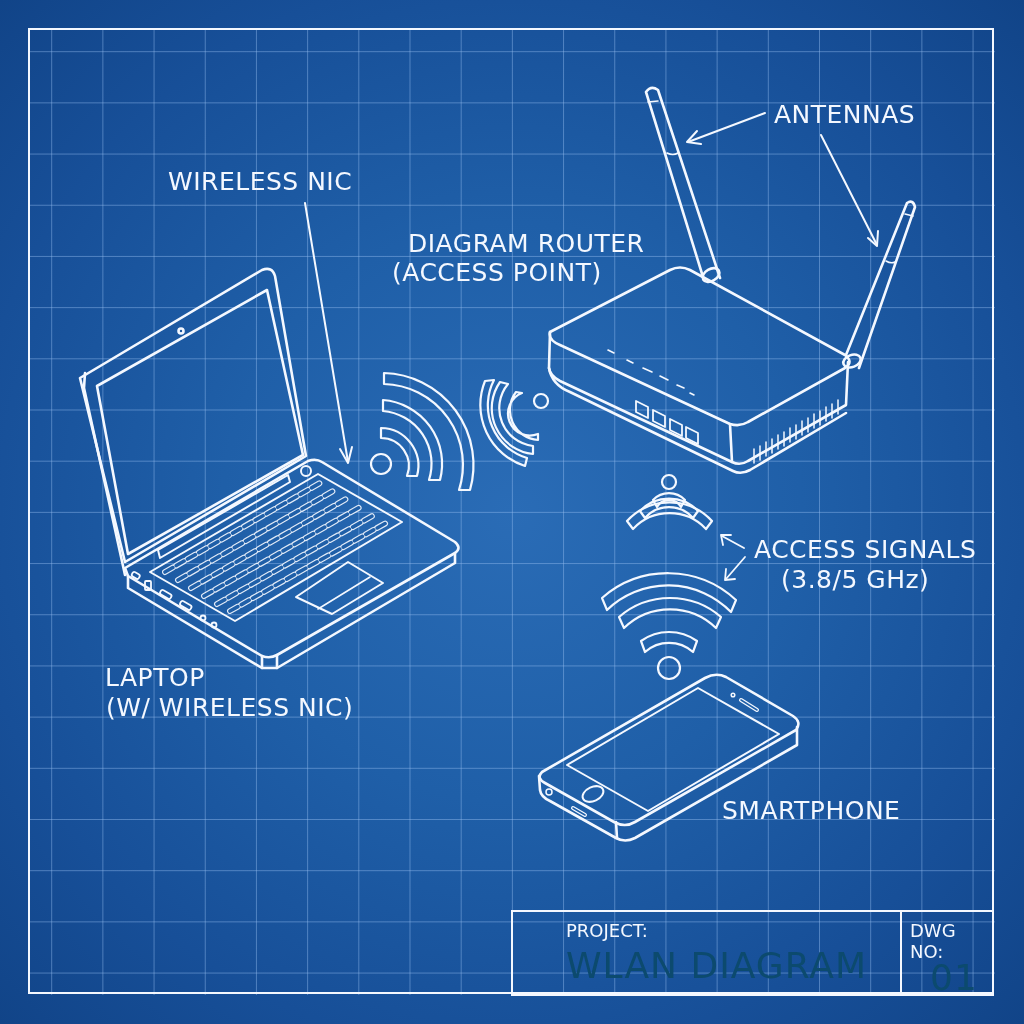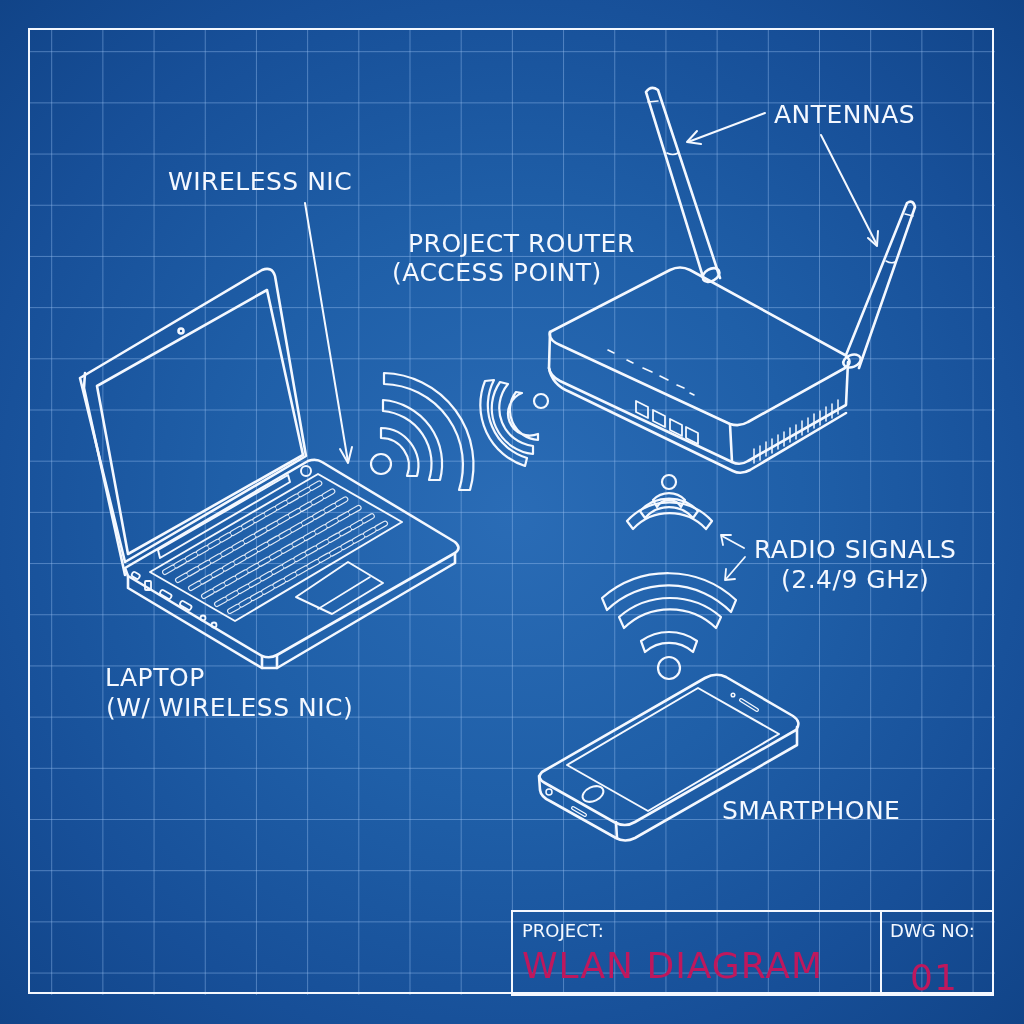--- a/index.html
+++ b/index.html
@@ -21,26 +21,26 @@
     position:absolute; left:28px; top:28px; width:966px; height:966px;
     border:2.5px solid #f4f8ff; box-sizing:border-box;
   }
   svg.art { position:absolute; left:0; top:0; width:1024px; height:1024px; }
   .lbl {
     position:absolute; color:#f4f8ff; font-size:25px; line-height:31px;
     letter-spacing:0.5px; white-space:nowrap; font-family:"DejaVu Sans", sans-serif;
   }
   .title-block {
     position:absolute; left:511px; top:910px; width:483px; height:86px;
-    border:2.5px solid #f4f8ff; box-sizing:border-box; display:flex;
+    border:2.5px solid #f4f8ff; box-sizing:border-box; display:flex;padding-left:44px;
   }
   .tb-main { flex:1; border-right:2.5px solid #f4f8ff; position:relative; }
-  .tb-side { width:110px; position:relative; }
+  .tb-side { width:90px; position:relative; }
   .tb-cap { position:absolute; top:8px; left:9px; font-size:18px; color:#f4f8ff; }
-  .tb-val { position:absolute; top:33px; left:9px; font-size:36px; color:#be185d; letter-spacing:1px;}
+  .tb-val { position:absolute; top:33px; left:9px; font-size:36px; color:#0c4a6e; letter-spacing:1px;}
   .tb-side .tb-cap { left:8px; }
   .tb-side .tb-val { left:28px;margin-top:12px; }
 </style>
 </head>
 <body>
 
 <div class="grid"></div>
 <div class="frame"></div>
 
 <svg class="art" viewBox="0 0 1024 1024" fill="none" stroke="#f4f8ff" stroke-width="2.6" stroke-linejoin="round" stroke-linecap="round">
@@ -208,27 +208,27 @@
     <circle cx="733" cy="695" r="1.8" stroke-width="1.5"></circle>
 
     <path d="M573 808 L585 815" stroke-width="4"></path>
     <path d="M573 808 L585 815" stroke="#1f5fa8" stroke-width="1.5"></path>
     <circle cx="549" cy="792" r="3" stroke-width="1.5"></circle>
   </g>
 </svg>
 
 <div class="lbl" style="left:159px; top:166px;margin-left:9px;">WIRELESS NIC</div>
 
-<div class="lbl" style="left:408px; top:228px;">PROJECT ROUTER</div>
+<div class="lbl" style="left:408px; top:228px;">DIAGRAM ROUTER</div>
 <div class="lbl" style="left:392px; top:257px;">(ACCESS POINT)</div>
 
 <div class="lbl" style="left:774px; top:99px;">ANTENNAS</div>
 
-<div class="lbl" style="left:754px; top:534px;">RADIO SIGNALS</div>
-<div class="lbl" style="left:781px; top:564px;">(2.4/9 GHz)</div>
+<div class="lbl" style="left:754px; top:534px;">ACCESS SIGNALS</div>
+<div class="lbl" style="left:781px; top:564px;">(3.8/5 GHz)</div>
 
 <div class="lbl" style="left:105px; top:662px;">LAPTOP</div>
 <div class="lbl" style="left:106px; top:692px;text-align:right;">(W/ WIRELESS NIC)</div>
 
 <div class="lbl" style="left:722px; top:795px;text-align:right;">SMARTPHONE</div>
 
 <div class="title-block">
   <div class="tb-main">
     <div class="tb-cap">PROJECT:</div>
     <div class="tb-val">WLAN DIAGRAM</div>

